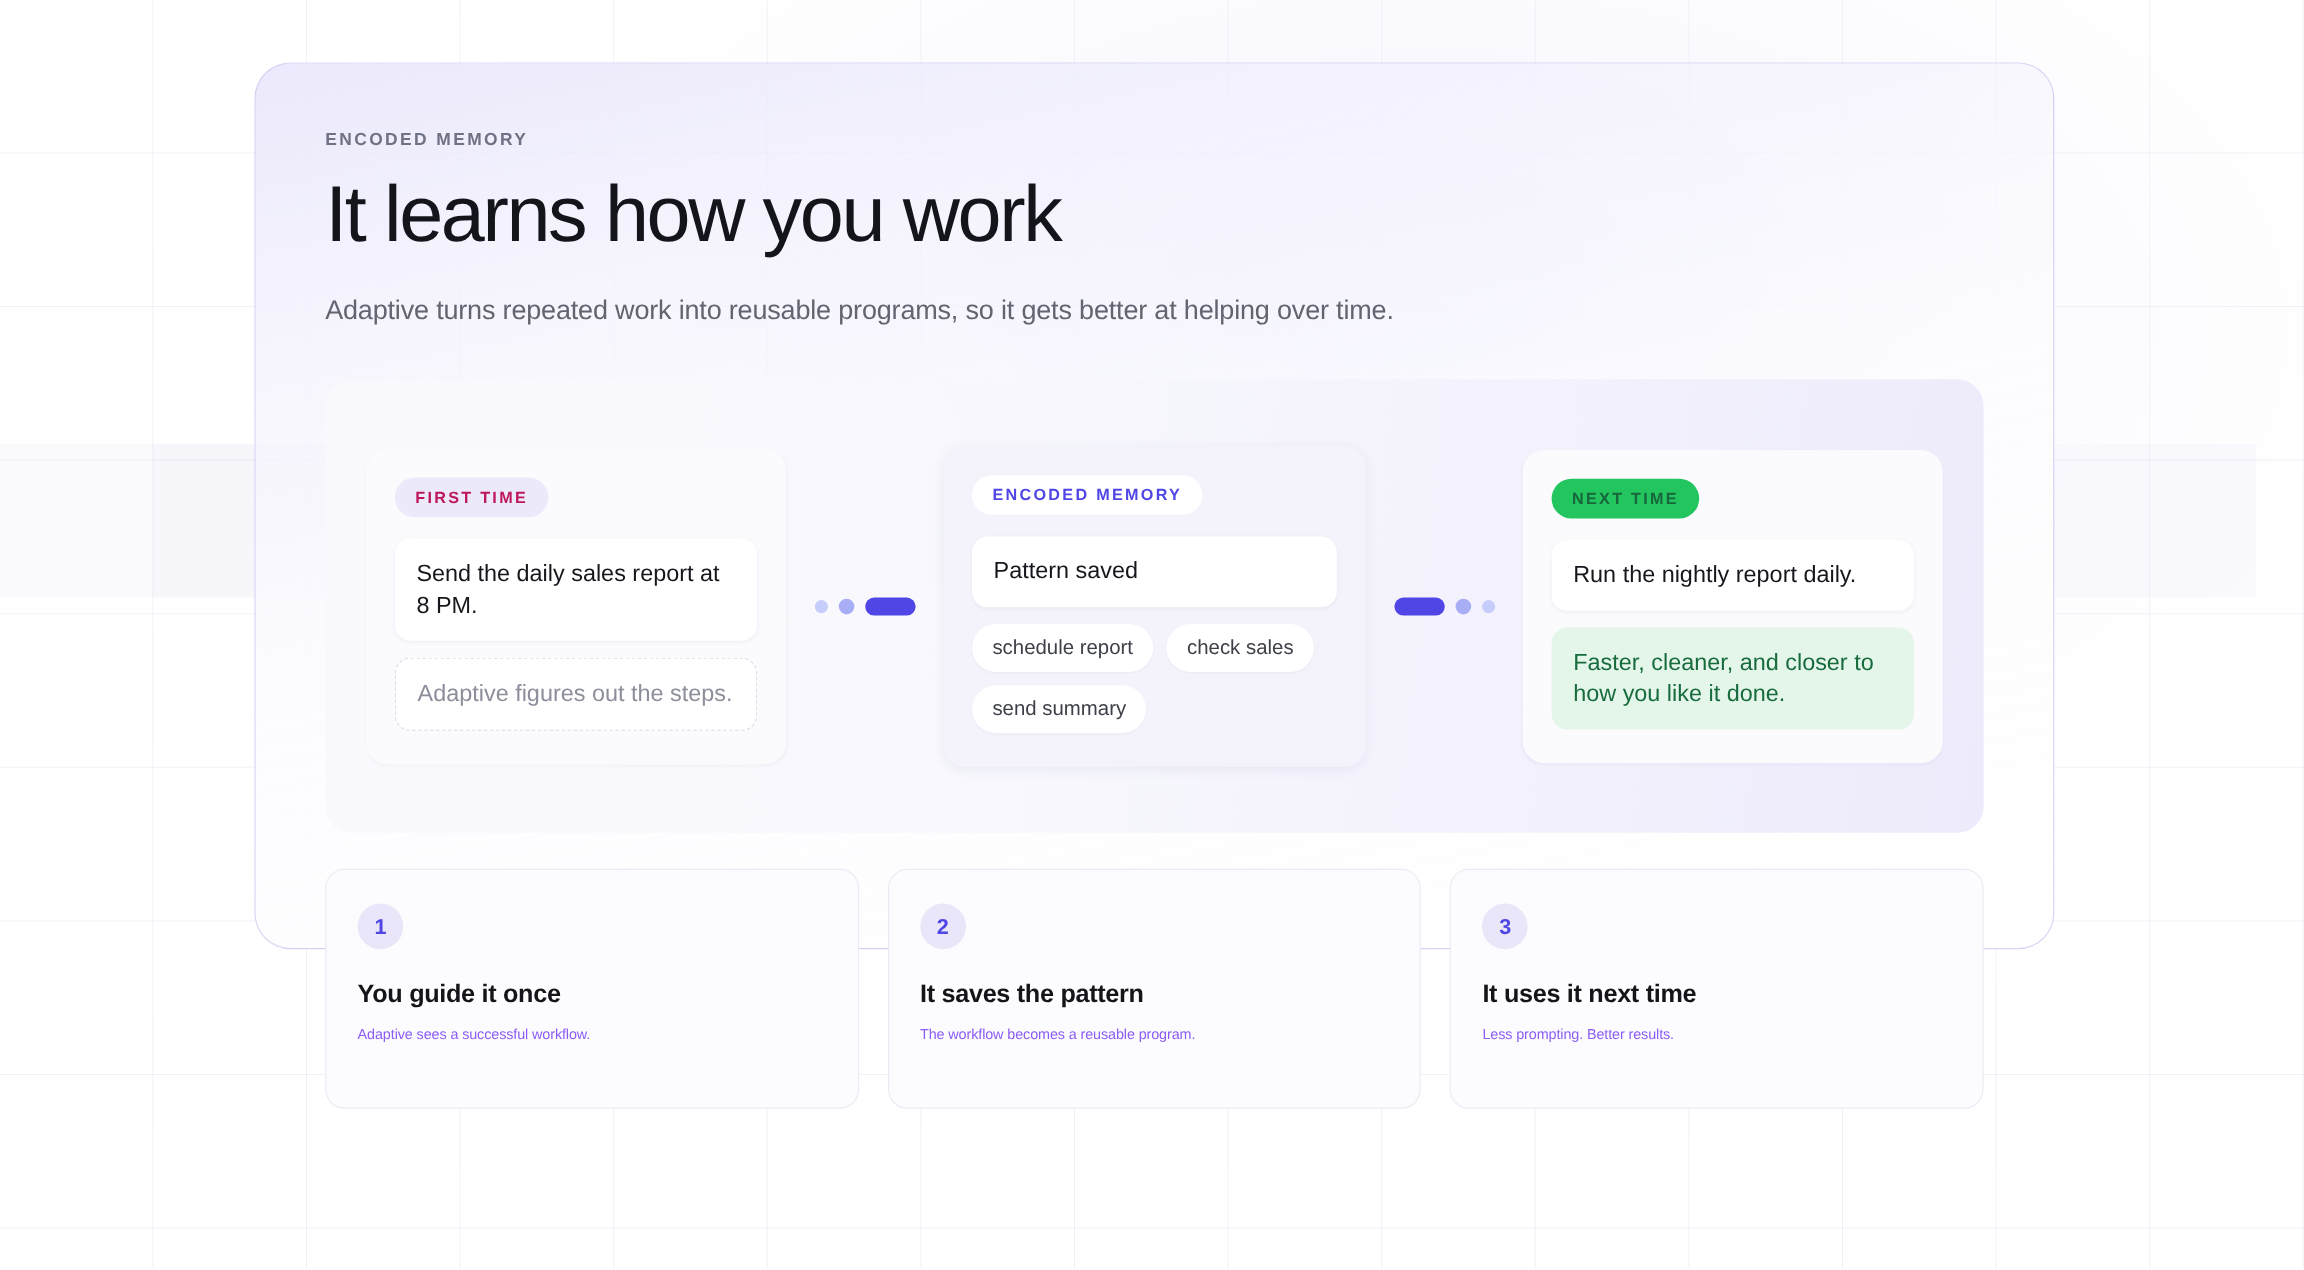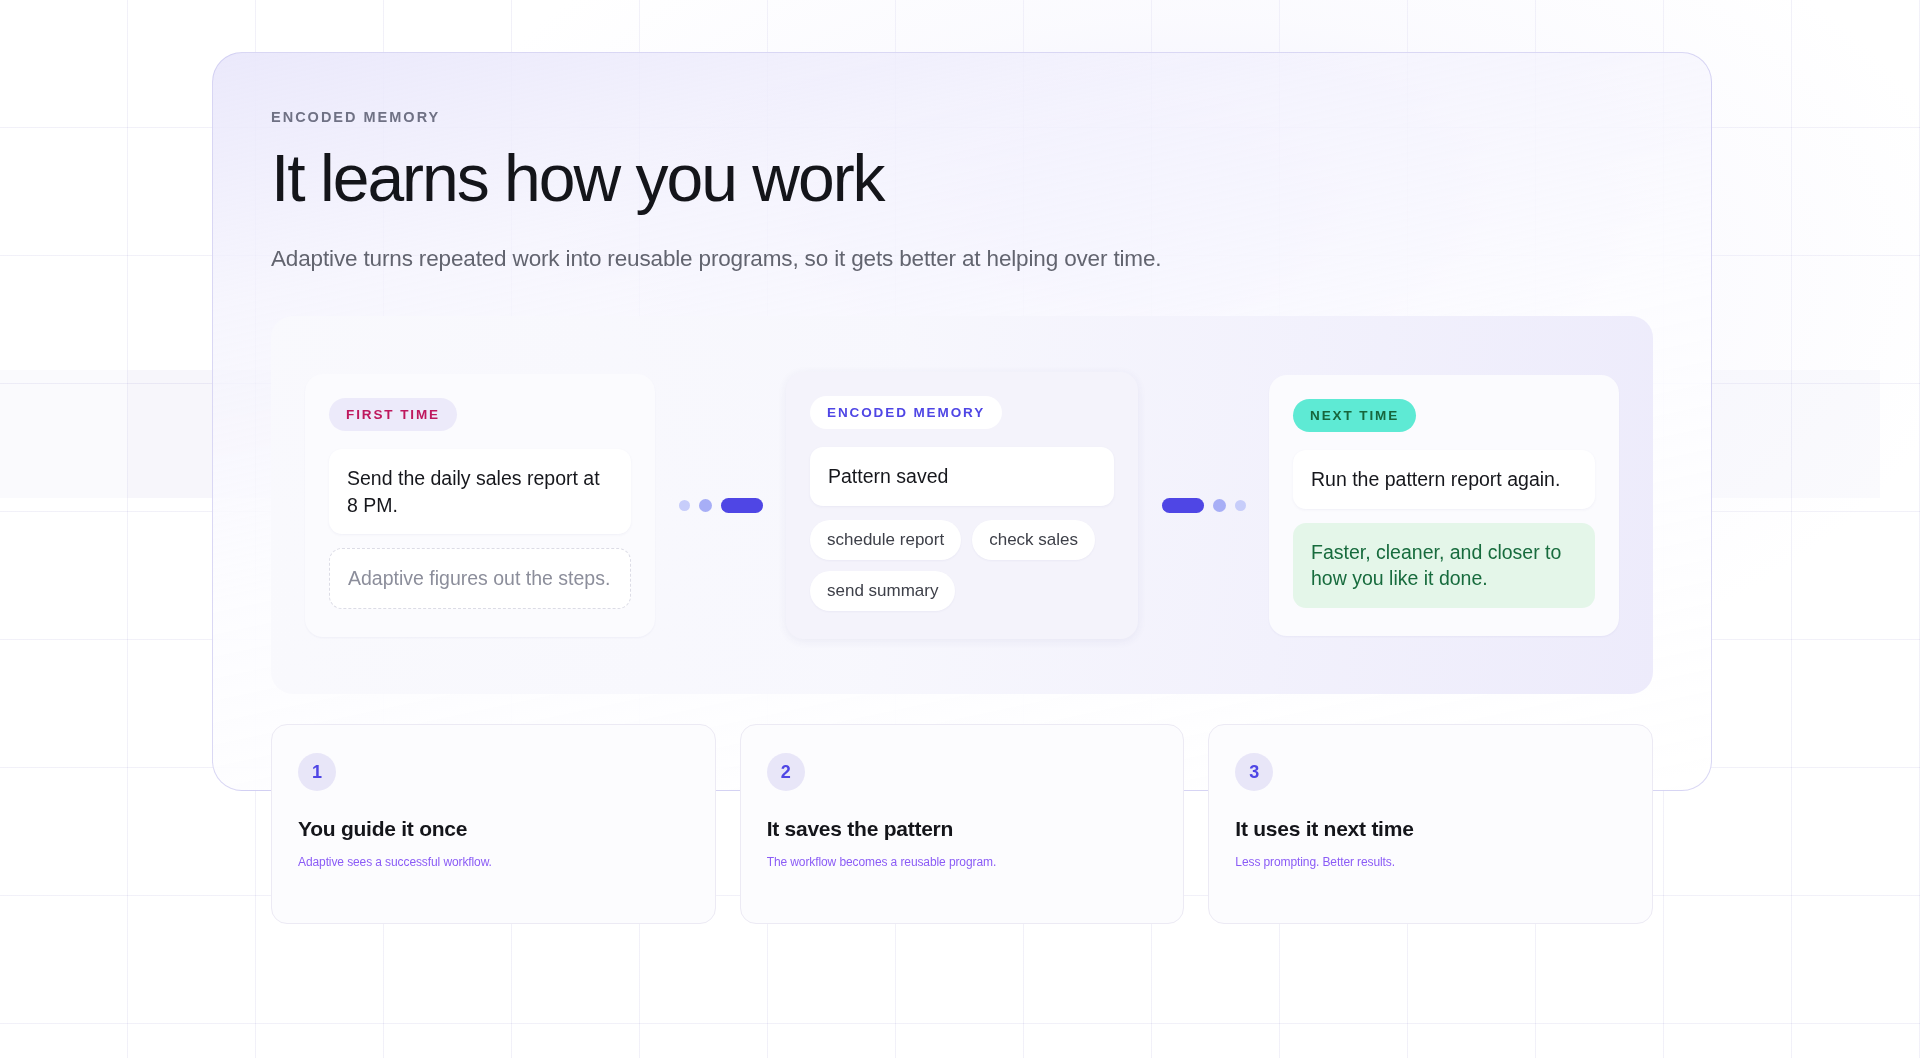--- a/index.html
+++ b/index.html
@@ -111,21 +111,21 @@
     display: inline-block;
     padding: 9px 17px;
     border-radius: 999px;
     font-size: 13.5px;
     font-weight: 700;
     letter-spacing: 1.9px;
     text-transform: uppercase;
   }
   .badge.violet { background: #eceafa; color: #be185d; }
   .badge.white  { background: #ffffff; color: #4f46e5; }
-  .badge.green  { background: #5eead4; color: #17663c; }
+  .badge.green  { background: #22c55e; color: #17663c; }
 
   .bubble {
     margin-top: 18px;
     background: #fafafd;
     border-radius: 13px;
     padding: 16px 18px;
     font-size: 19.5px;
     line-height: 1.37;
     color: #16171c;
     box-shadow: 0 1px 3px rgba(60,55,130,0.055);
@@ -254,21 +254,21 @@
     </div>
 
     <div class="conn">
       <span class="d dot-pill"></span>
       <span class="d dot-md"></span>
       <span class="d dot-sm"></span>
     </div>
 
     <div class="fcard right">
       <span class="badge green">NEXT TIME</span>
-      <div class="bubble solidwhite">Run the pattern report again.</div>
+      <div class="bubble solidwhite">Run the nightly report daily.</div>
       <div class="bubble success">Faster, cleaner, and closer to how you like it done.</div>
     </div>
 
   </div>
 
   <div class="steps">
 
     <div class="step">
       <div class="step-num">1</div>
       <div class="step-title">You guide it once</div>

